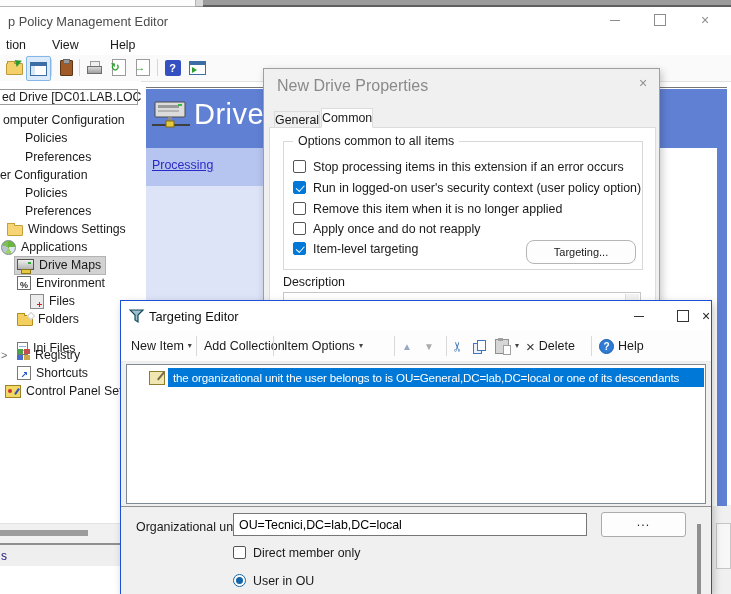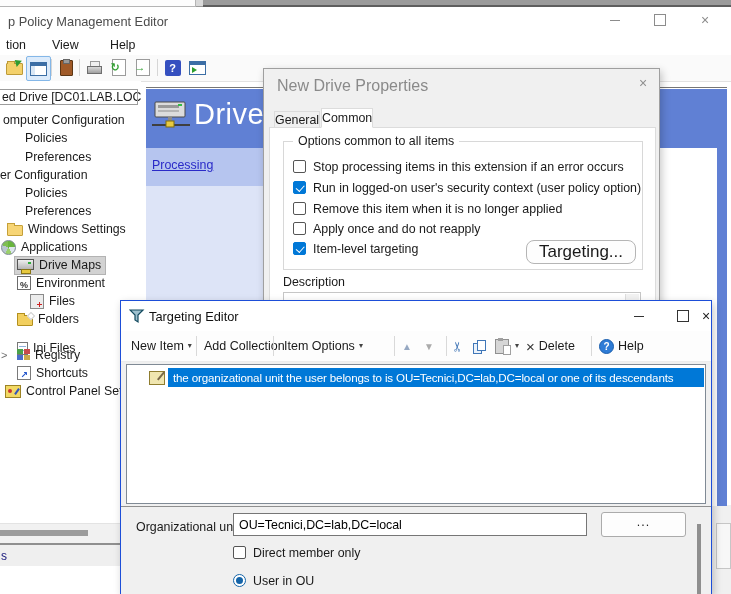--- a/index.html
+++ b/index.html
@@ -109,21 +109,21 @@
   #ndp .dtitle{left:13px;top:8px;color:#8a8a8a;font-size:16px}
   #ndp .dclose{left:367px;top:4px;width:24px;height:20px;display:flex;align-items:center;justify-content:center;color:#8f8f8f;font-size:14px}
   #ndp .page{left:5px;top:58px;width:385px;height:400px;background:#fff;border:1px solid #dcdcdc;z-index:1}
   .tab{z-index:2;font-size:12.4px;text-align:center;box-sizing:border-box;border:1px solid #dcdcdc;background:#f0f0f0;line-height:16px}
   #ndp .tab-general{left:10px;top:42px;width:46px;height:17px}
   #ndp .tab-common{left:57px;top:39px;width:52px;height:20px;background:#fff;border-bottom-color:#fff;z-index:3;line-height:19px}
   #ndp .grp{left:19px;top:72px;width:358px;height:127px;border:1px solid #d8d8d8;z-index:2}
   #ndp .grplabel{left:29px;top:65px;background:#fff;padding:0 5px;z-index:3;font-size:12.4px}
   #ndp .opt{position:absolute;left:29px;z-index:3}
   #ndp .o0{top:90px}#ndp .o1{top:111px}#ndp .o2{top:132px}#ndp .o3{top:152px}#ndp .o4{top:172px}
-  #ndp .btn-targeting{left:262px;top:171px;width:108px;height:22px;background:#fdfdfd;border:1px solid #b5b5b5;border-radius:8px;z-index:3;display:flex;align-items:center;justify-content:center;font-size:17px}
+  #ndp .btn-targeting{left:262px;top:171px;width:108px;height:22px;background:#fdfdfd;border:1px solid #b5b5b5;border-radius:8px;z-index:3;display:flex;align-items:center;justify-content:center;font-size:11px}
   #ndp .desclabel{left:19px;top:206px;z-index:2;font-size:12.4px}
   #ndp .descbox{left:19px;top:223px;width:358px;height:235px;background:#fff;border:1px solid #c6c6c6;box-sizing:border-box;z-index:2}
   #ndp .descbox .sbox{position:absolute;right:1px;top:1px;width:13px;height:12px;background:#f2f2f2;border-left:1px solid #ddd;border-bottom:1px solid #ddd}
   
   #te{left:120px;top:300px;width:592px;height:294px;background:#f0f0f0;border:1px solid #1d4ed8;box-sizing:border-box;z-index:40}
   #te .tbar{left:0;top:0;width:590px;height:30px;background:#fff}
   #te .ttitle{left:28px;top:8px;font-size:12.8px;color:#111}
   #te .funnel{left:8px;top:8px}
   #te .cap-min{left:505px;top:4px;color:#333}
   #te .cap-max{left:549px;top:4px}
@@ -420,21 +420,21 @@
   <div class="tt" style="left:478px">
       <span class="i-helpc">
         <span>?</span>
       </span>
       <span>Help</span>
     </div>
 
   <div class="abs list">
     <div class="lrow">
       <span class="ouicon"></span>
-      <div class="hl">the organizational unit the user belongs to is OU=Tecnici,DC=lab,DC=local or one of its descendants</div>
+      <div class="hl">the organizational unit the user belongs to is OU=General,DC=lab,DC=local or one of its descendants</div>
     </div>
   </div>
 
   <div class="abs panel">
     <span class="abs oulabel lbl">Organizational unit</span>
     <input class="abs ouinput" type="text" value="OU=Tecnici,DC=lab,DC=local" style="">
     <div class="abs btn-browse">
         <span>...</span>
       </div>
     <div class="dmrow cbrow">

